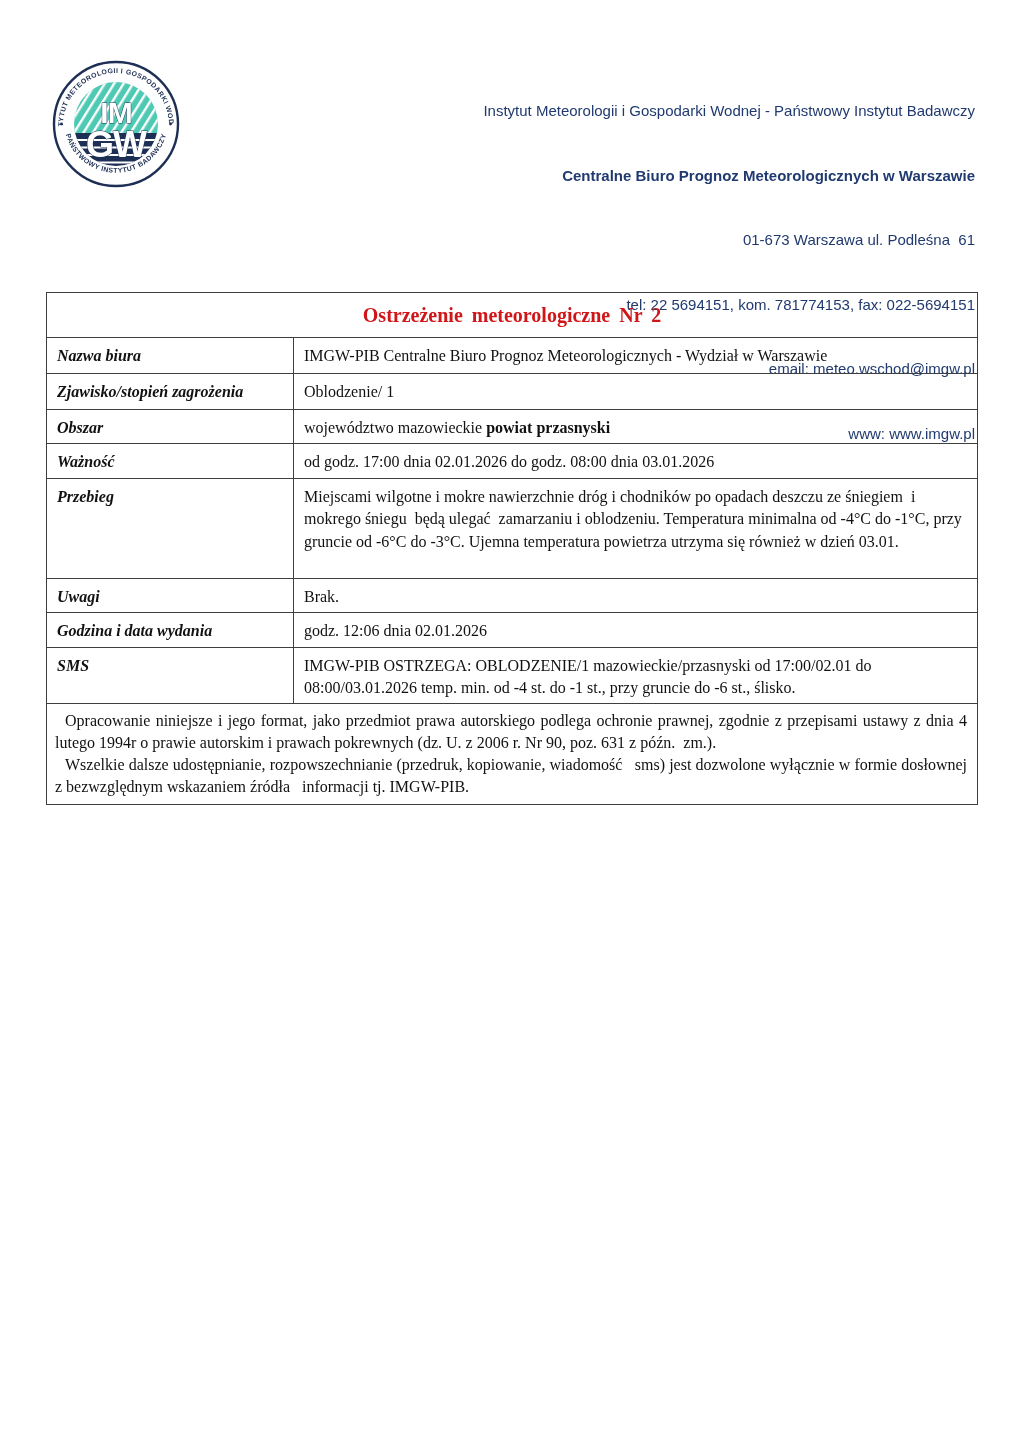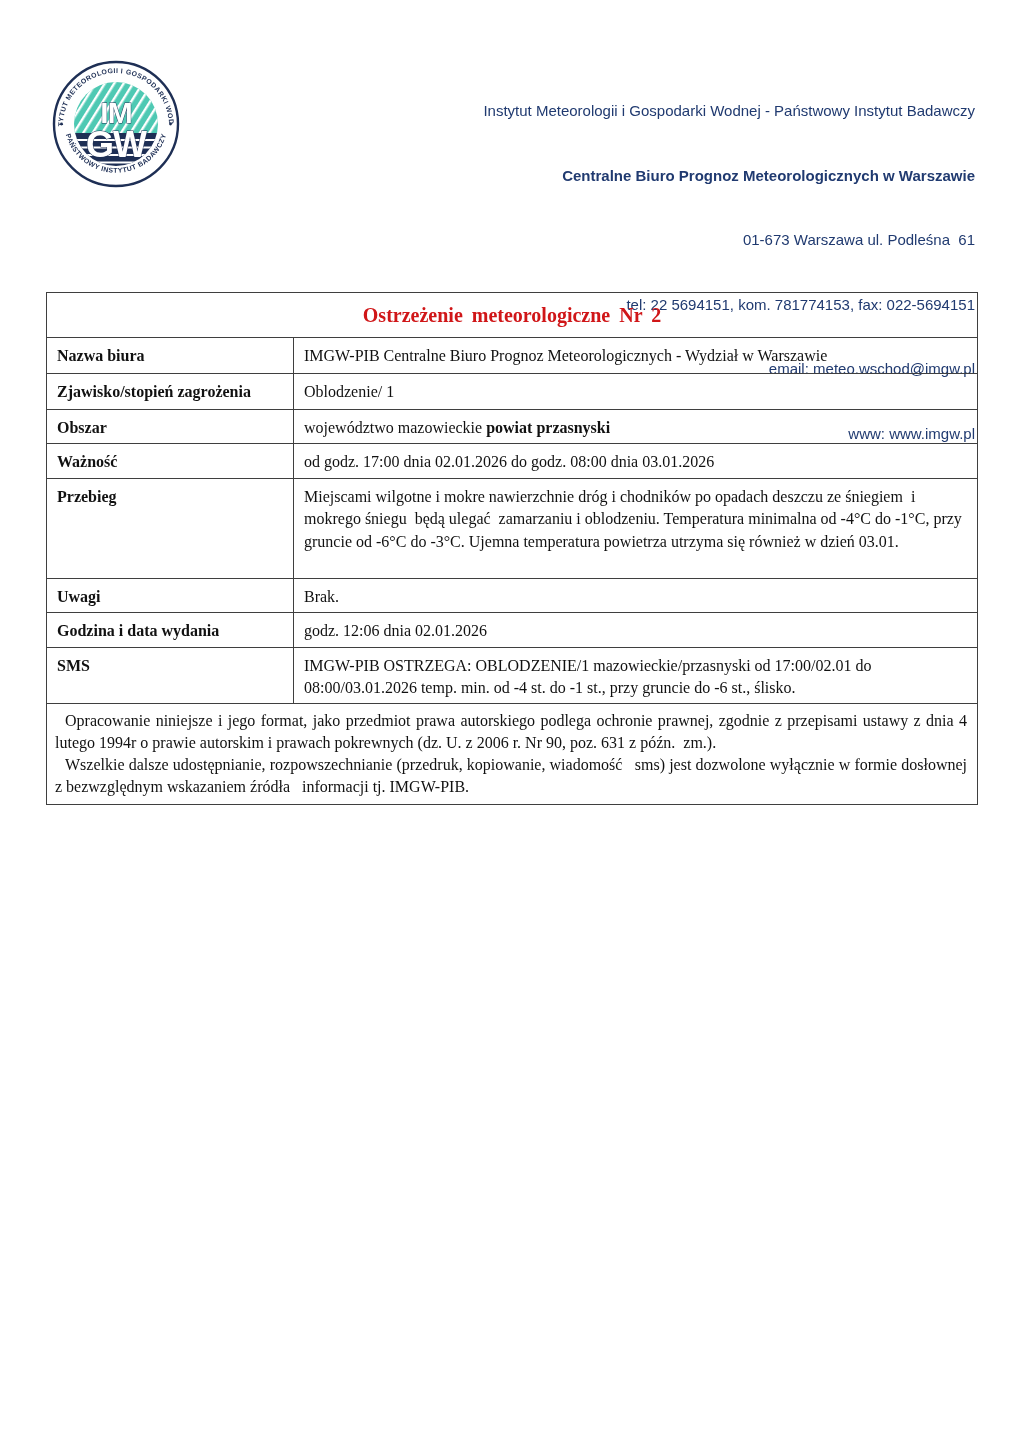--- a/index.html
+++ b/index.html
@@ -56,21 +56,21 @@
   }
   .title-cell {
     height: 45px;
     text-align: center;
     font-weight: bold;
     font-size: 20px;
     color: #d01618;
     word-spacing: 4px;
     padding-top: 11px !important;
   }
-  td.lbl { font-weight: bold; line-height: 21px; }
+  td.lbl { font-weight: bold; line-height: 21px; font-style: italic; }
   td.val { white-space: pre-wrap; line-height: 22.4px; }
   .val .bold-part { font-weight: bold; }
 
   tr.h36 td { height: 36px; }
   tr.h34 td { height: 34px; }
   tr.h100 td { height: 100px; }
   tr.h59 td { height: 59px; }
   tr.h32 td { height: 32px; margin-top: 44px; }
   tr.h56 td { height: 56px; margin-left: 8px; }
 

